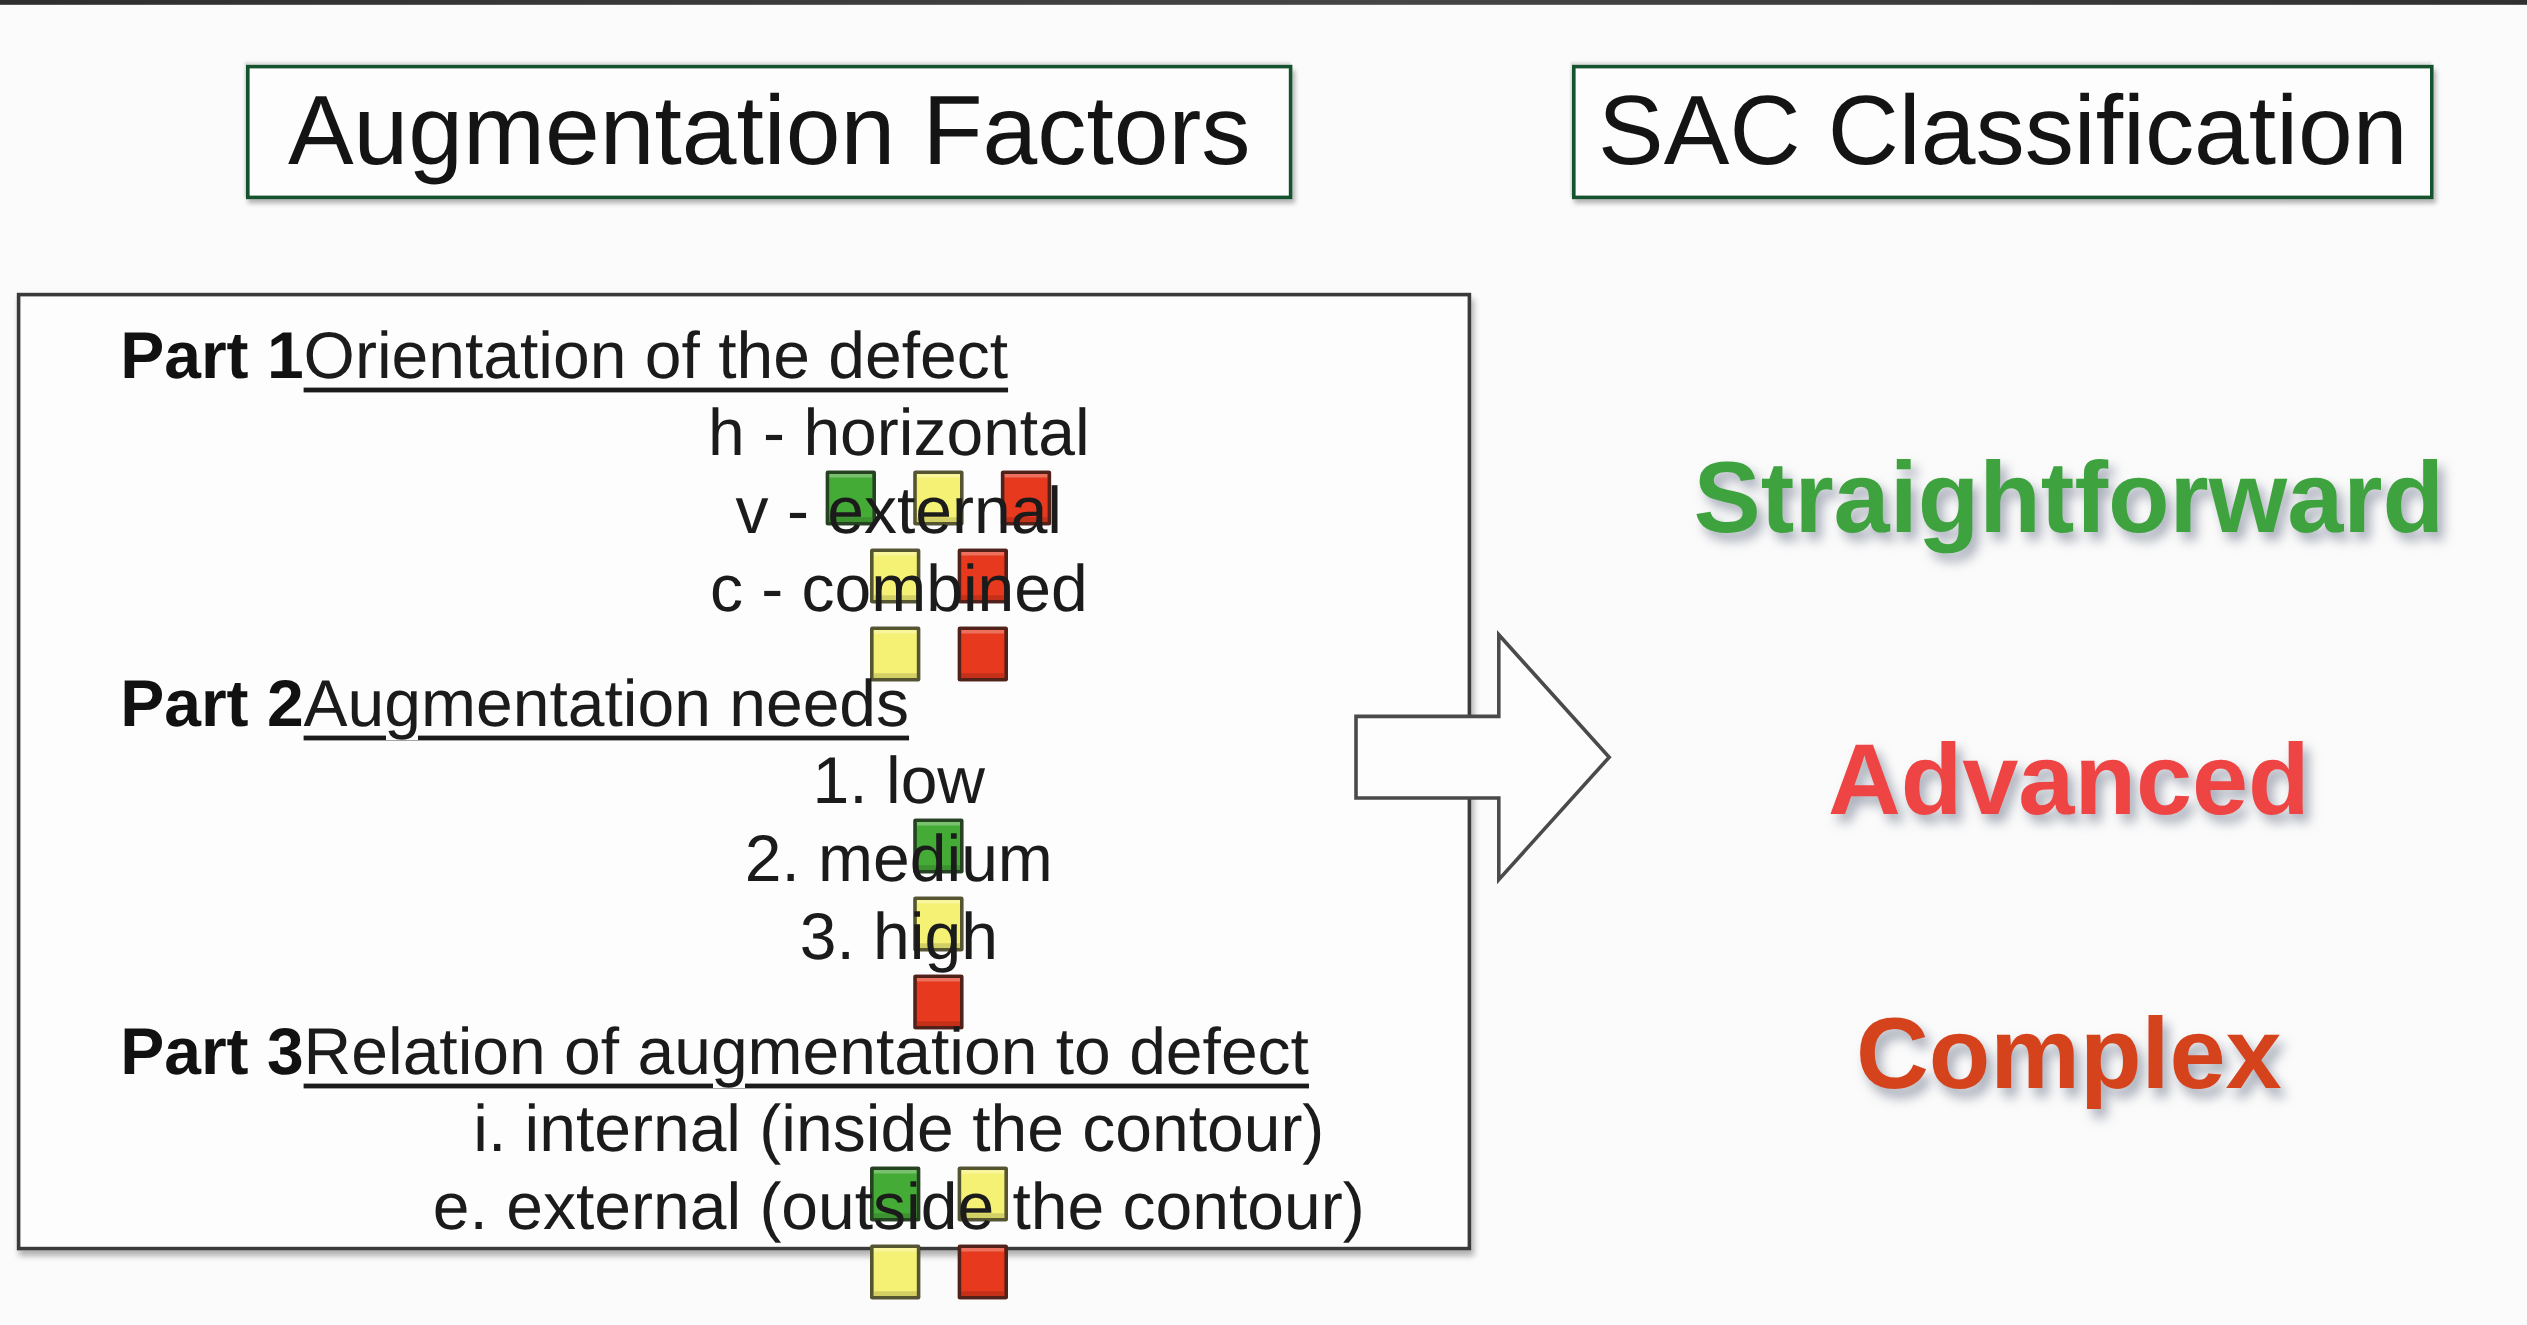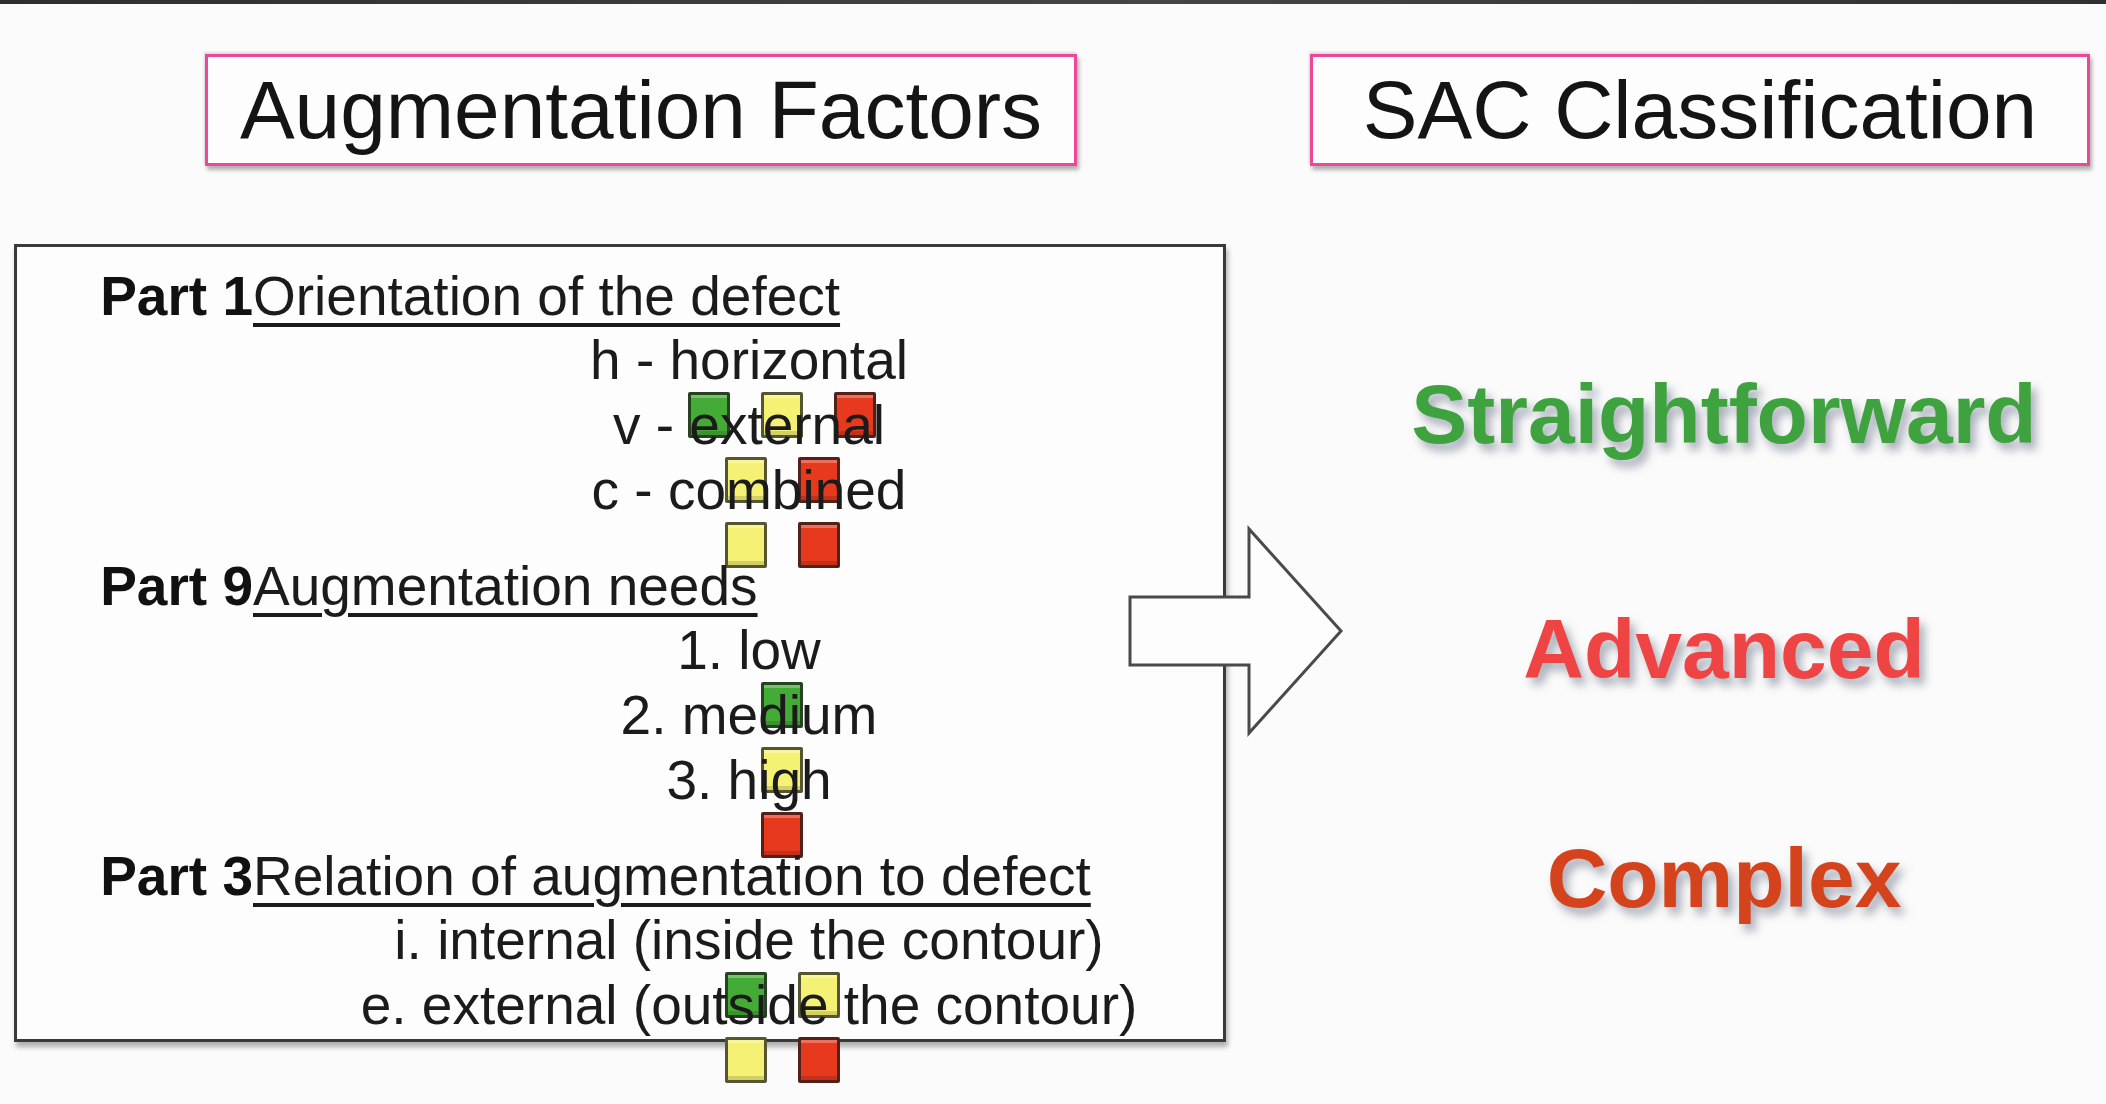--- a/index.html
+++ b/index.html
@@ -15,28 +15,28 @@
 
   .top-edge {
     position:absolute; top:0; left:0; width:100%; height:4px;
     background:linear-gradient(90deg,#2e2e2e 0%,#454545 55%,#303030 100%);
   }
 
   
   .title-box {
     position:absolute; top:54px; height:112px;
     background:#fdfdfd;
-    border:3px solid #ec4899;
+    border:3px solid #14532d;
     box-shadow:2px 4px 4px rgba(0,0,0,.30), -1px -2px 2px rgba(0,0,0,.12);
     display:flex; align-items:center; justify-content:center;
     font-size:82px; white-space:nowrap; color:#141414;
     box-sizing:border-box;
   }
   .title-box.left  { left:205px;  width:872px; }
-  .title-box.right { left:1310px; width:780px; }
+  .title-box.right { left:1310px; width:718px; }
 
   
   .main-box {
     position:absolute; left:14px; top:244px; width:1212px; height:798px;
     background:#fdfdfd;
     border:3px solid #3a3a3a;
     box-shadow:2px 5px 5px rgba(0,0,0,.30);
     box-sizing:border-box;
     padding:16px 0 0 38px;
     text-align:right;
@@ -121,21 +121,21 @@
         <span class="item-text">c - combined</span>
         <span class="chips">
           <span class="chip" style="background: rgb(245, 241, 117);"></span>
           <span class="chip" style="background: rgb(230, 57, 30);"></span>
         </span>
       </div>
     </div>
 
     <div class="part">
       <div class="part-header">
-        <span class="part-label">Part 9</span>
+        <span class="part-label">Part 2</span>
         <span class="part-heading">Augmentation needs</span>
       </div>
       <div class="item-row">
         <span class="item-text">1. low</span>
         <span class="chips">
           <span class="chip" style="background: rgb(69, 171, 55);"></span>
         </span>
       </div>
       <div class="item-row">
         <span class="item-text">2. medium</span>

